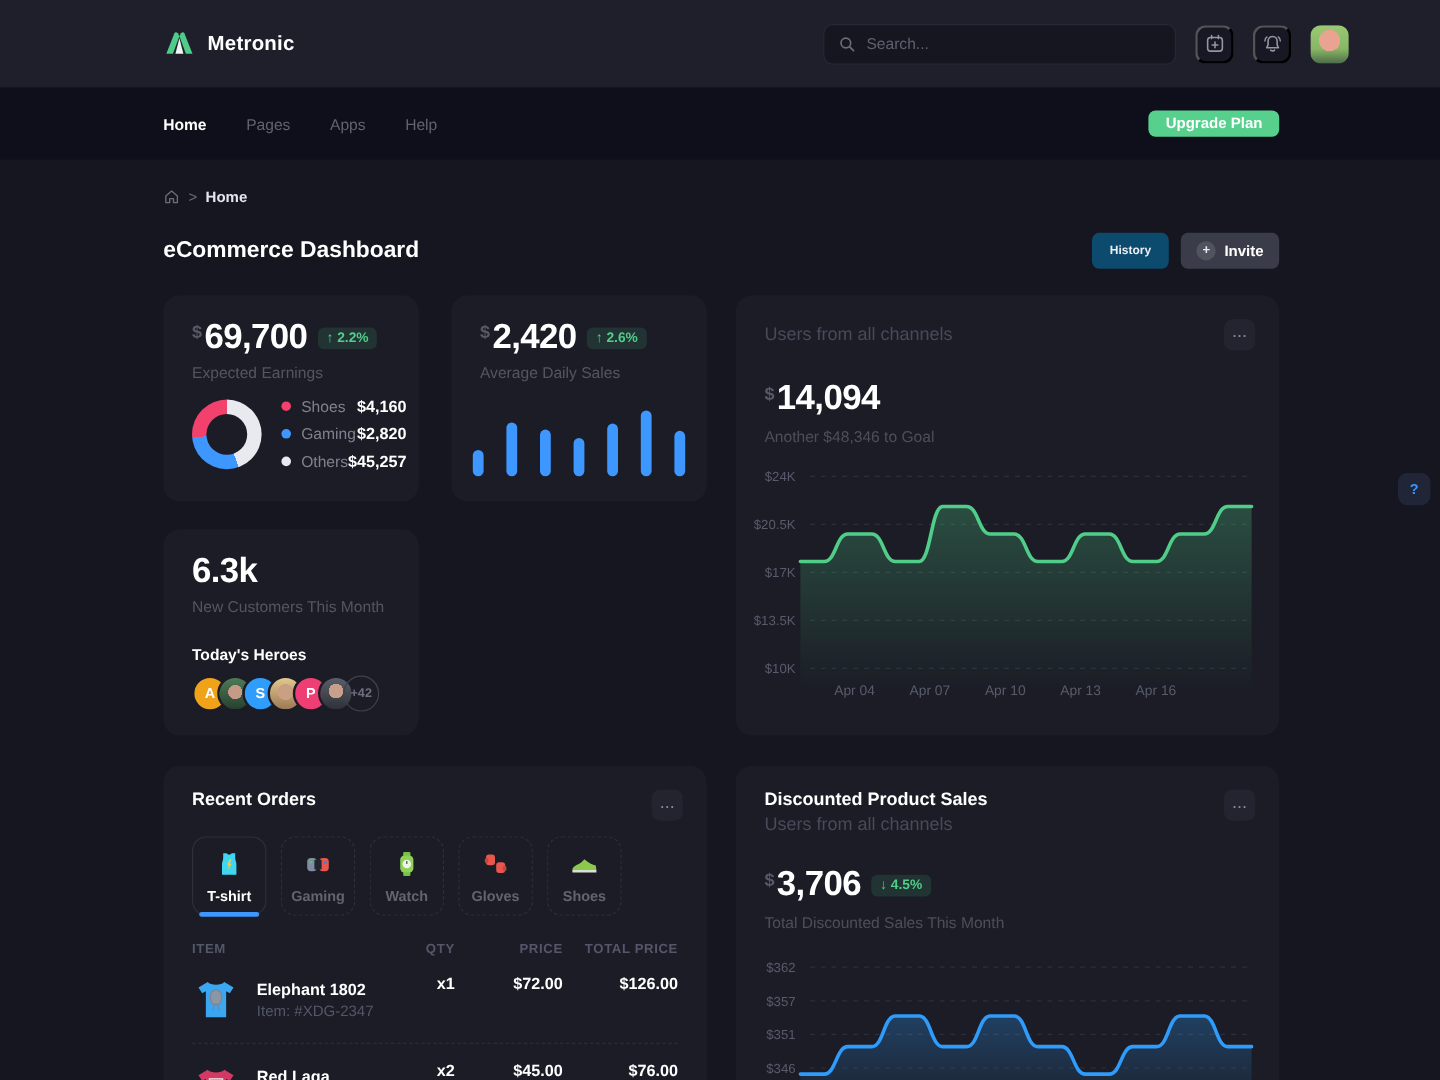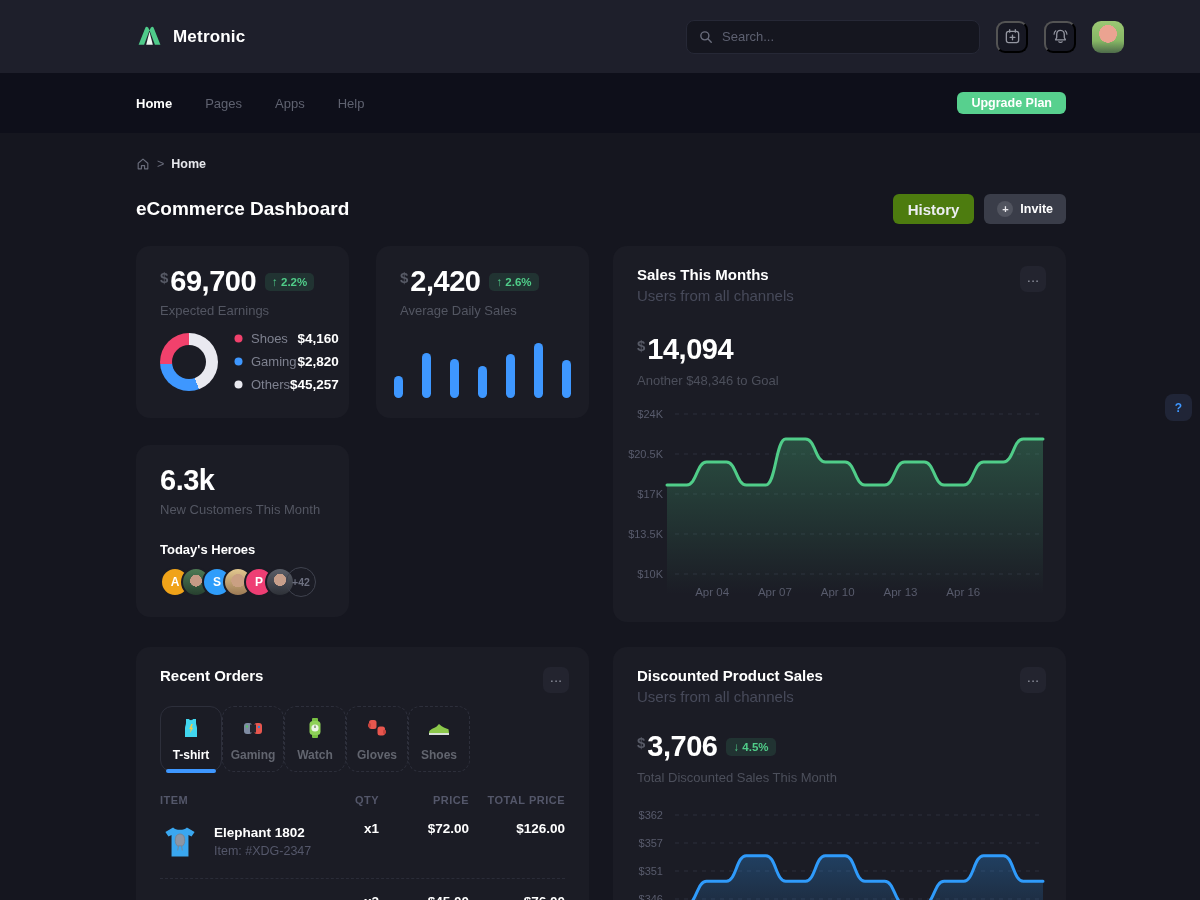--- a/index.html
+++ b/index.html
@@ -26,21 +26,21 @@
   .nav-item.active{color:#fff;font-weight:700}
   .upgrade-btn{margin-left:auto;height:22px;padding:0 14px;background:#57d08e;border:none;border-radius:6px;color:#fff;font-size:12.5px;font-weight:700;cursor:pointer;font-family:inherit}
 
   
   .content{padding:24px 134px 0 136px}
   .breadcrumb{display:flex;align-items:center;gap:7px;font-size:12.5px;color:#6a6d7c}
   .crumb-current{color:#e6e7ec;font-weight:600}
   .title-row{display:flex;align-items:center;margin-top:23px}
   .page-title{font-size:19px;font-weight:700}
   .head-actions{margin-left:auto;display:flex;gap:10px}
-  .btn-history{height:30px;padding:0 15px;background:#4d7c0f;border:none;border-radius:6px;color:#eceef2;font-size:15px;font-weight:700;cursor:pointer;font-family:inherit}
+  .btn-history{height:30px;padding:0 15px;background:#0c4a6e;border:none;border-radius:6px;color:#eceef2;font-size:10px;font-weight:700;cursor:pointer;font-family:inherit}
   .btn-invite{height:30px;padding:0 13px;background:#3a3d49;border:none;border-radius:6px;color:#fff;font-size:12.5px;font-weight:700;cursor:pointer;display:flex;align-items:center;gap:7px;font-family:inherit}
   .plus-circle{width:16px;height:16px;border-radius:50%;background:#51545f;color:#e8e8ec;font-size:11px;display:grid;place-items:center;line-height:1}
 
   
   .grid{margin-top:22px;display:grid;grid-template-columns:453px 453px;gap:25px 24px}
   .left-grid{display:grid;grid-template-columns:213px 213px;gap:23px 27px}
   .card{background:#1b1c25;border-radius:14px;padding:20px 24px;position:relative}
   .small-card{height:172px;display:flex;flex-direction:column}
   .tall-card{height:100%;}
   .bottom-card{height:460px}
@@ -84,21 +84,21 @@
 
   
   .chart-title{font-size:15px;font-weight:700;color:#fff}
   .chart-sub{font-size:15px;color:#474a5a;margin-top:4px;font-weight:500}
   .menu-btn{position:absolute;top:20px;right:20px;width:26px;height:26px;border:none;border-radius:7px;background:#23242f;color:#8a8d99;font-size:15px;line-height:1;cursor:pointer;display:grid;place-items:center;font-family:inherit;padding-bottom:6px}
   .chart-value{margin-top:30px}
   .goal-text{margin-top:7px;font-size:13px;color:#4c4f5b;font-weight:500}
   .line-chart{margin-top:16px;margin-left:-16px;display:block}
 
   
-  .tabs{margin-top:22px;display:flex;}
+  .tabs{margin-top:22px;display:flex;gap:12px}
   .tab{width:62px;height:66px;border:1px dashed #2d2f3b;border-radius:12px;display:flex;flex-direction:column;align-items:center;justify-content:center;gap:7px;cursor:pointer;position:relative;background:transparent}
   .tab-label{font-size:12px;font-weight:600;color:#62656f}
   .tab.active{border-style:solid;border-color:#2d2f3b}
   .tab.active .tab-label{color:#fff}
   .tab.active::after{content:"";position:absolute;left:5px;right:5px;bottom:-2px;height:4px;border-radius:4px;background:#3e97ff}
 
   .order-table{margin-top:22px}
   .thead{display:flex;align-items:flex-end}
   .th{font-size:11px;font-weight:600;color:#54576a;letter-spacing:.5px}
   .trow{display:flex;align-items:flex-start;padding:15px 0;border-bottom:1px dashed #2a2c38;cursor:pointer}
@@ -256,21 +256,20 @@
           <div class="av" style="background: rgb(47, 157, 251);">S</div>
           <div class="av tone-blonde"></div>
           <div class="av" style="background: rgb(238, 62, 116);">P</div>
           <div class="av tone-dark"></div>
           <div class="av av-more">+42</div>
         </div>
       </section>
     </div>
 
     <section class="card tall-card">
-      <div class="chart-title">Sales This Months</div>
       <div class="chart-sub">Users from all channels</div>
       <button class="menu-btn">...</button>
       <div class="value-row chart-value">
         <span class="cur">$</span>
         <span class="big-num">14,094</span>
       </div>
       <div class="goal-text">Another $48,346 to Goal</div>
       <svg class="line-chart" width="430" height="198">
           <line x1="54" x2="422" y1="10" y2="10" stroke="#2d2f3c" stroke-dasharray="4 5"></line>
           <text x="42" y="14" text-anchor="end" fill="#585b6c" font-size="11">$24K</text>

